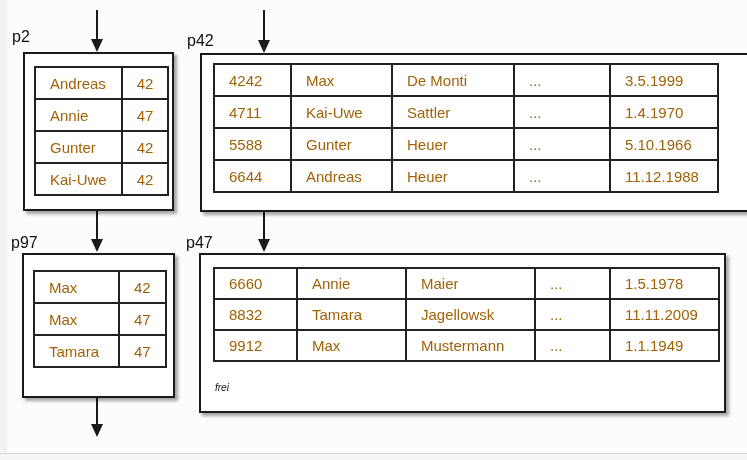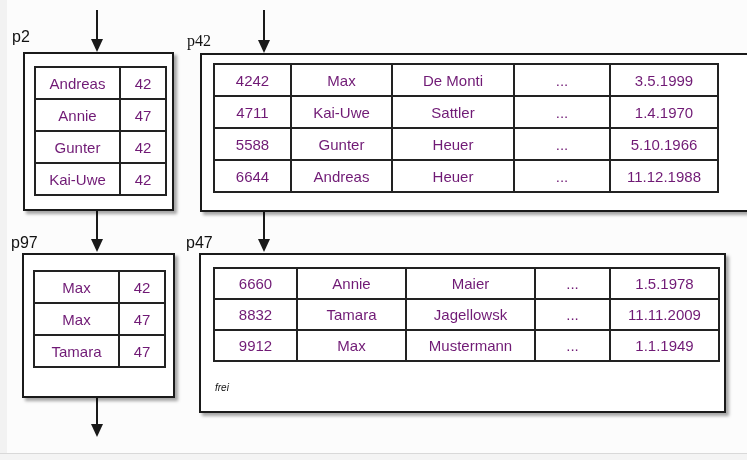--- a/index.html
+++ b/index.html
@@ -18,22 +18,22 @@
     box-shadow:3px 3px 3px rgba(0,0,0,0.35);
   }
   .boxlabel{
     position:absolute; font-size:16px; line-height:20px; color:#111;
   }
   table.rec{
     position:absolute; border-collapse:collapse; table-layout:fixed;
     background:#ffffff;
   }
   table.rec td{
-    border:2px solid #222; text-align:center; vertical-align:middle;
-    font-size:15px; color:#701a75; padding:0 8px; overflow:hidden; white-space:nowrap;
+    border:2px solid #222; text-align:left; vertical-align:middle;
+    font-size:15px; color:#a16207; padding:0 14px; overflow:hidden; white-space:nowrap;
   }
   .rows32 td{height:30px;}
   .rows31 td{height:29px;}
   .free-label{
     position:absolute; font-size:10px; font-style:italic; color:#111;
   }
   .arrow-line{position:absolute; width:2px; background:#1a1a1a;}
   .arrow-head{
     position:absolute; width:0; height:0;
     border-left:6px solid transparent; border-right:6px solid transparent;
@@ -57,21 +57,21 @@
 
   <div class="arrow-line" style="left:96px; top:211px; height:29px;"></div>
   <div class="arrow-head" style="left:91px; top:239px;"></div>
   <div class="arrow-line" style="left:263px; top:212px; height:28px;"></div>
   <div class="arrow-head" style="left:258px; top:239px;"></div>
 
   <div class="arrow-line" style="left:96px; top:398px; height:27px;"></div>
   <div class="arrow-head" style="left:91px; top:424px;"></div>
 
   <div class="boxlabel" style="left:12px; top:27px;text-align:center;">p2</div>
-  <div class="boxlabel" style="left:187px; top:31px;font-family:Liberation Serif, serif;">p42</div>
+  <div class="boxlabel" style="left:187px; top:31px;">p42</div>
   <div class="boxlabel" style="left:11px; top:233px;">p97</div>
   <div class="boxlabel" style="left:186px; top:233px;">p47</div>
 
   <div class="pagebox" style="left:23px; top:52px; width:151px; height:159px;">
     <table class="rec rows32" style="left:9px; top:12px;">
       <colgroup>
           <col class="w85">
           <col class="w46">
         </colgroup>
       <tbody>

